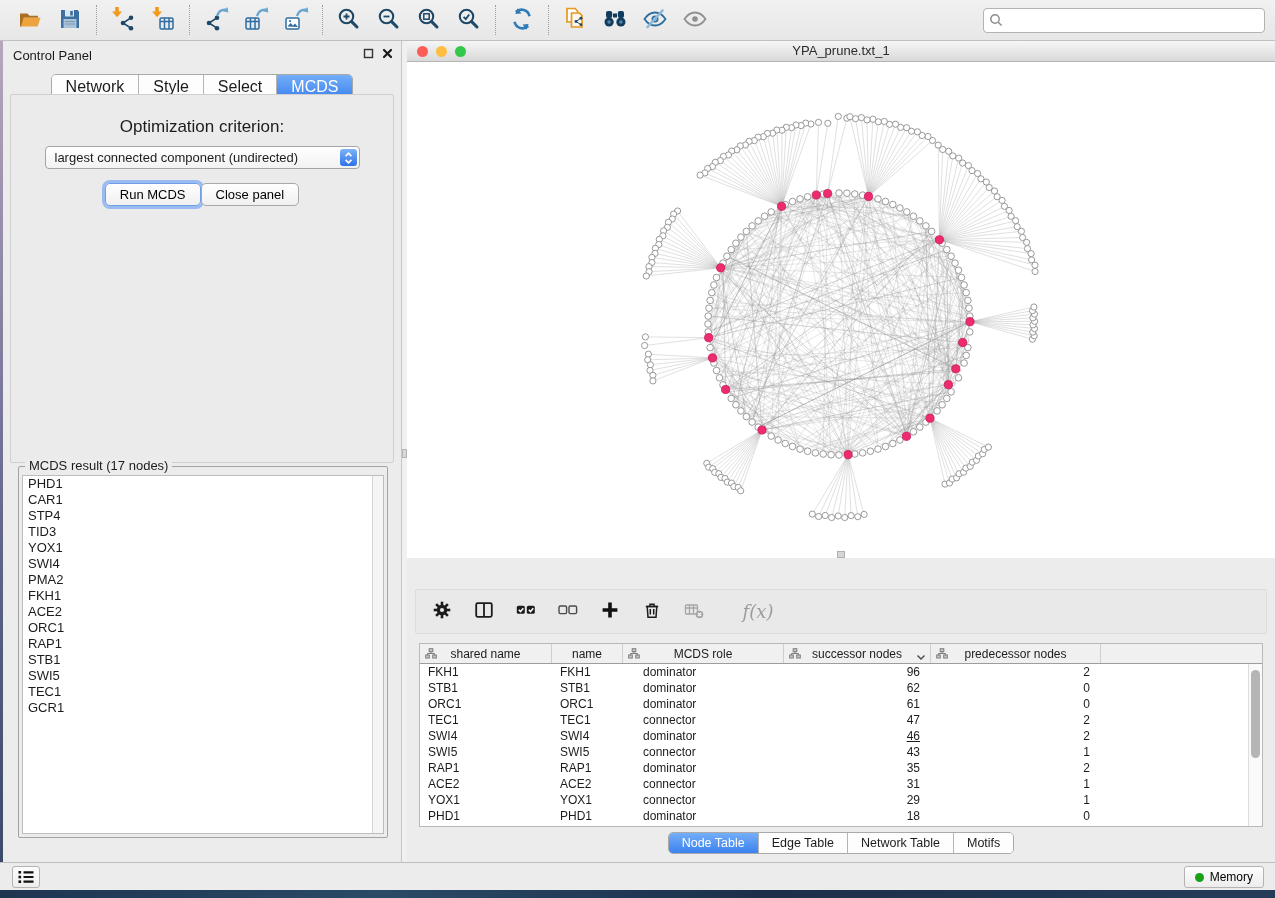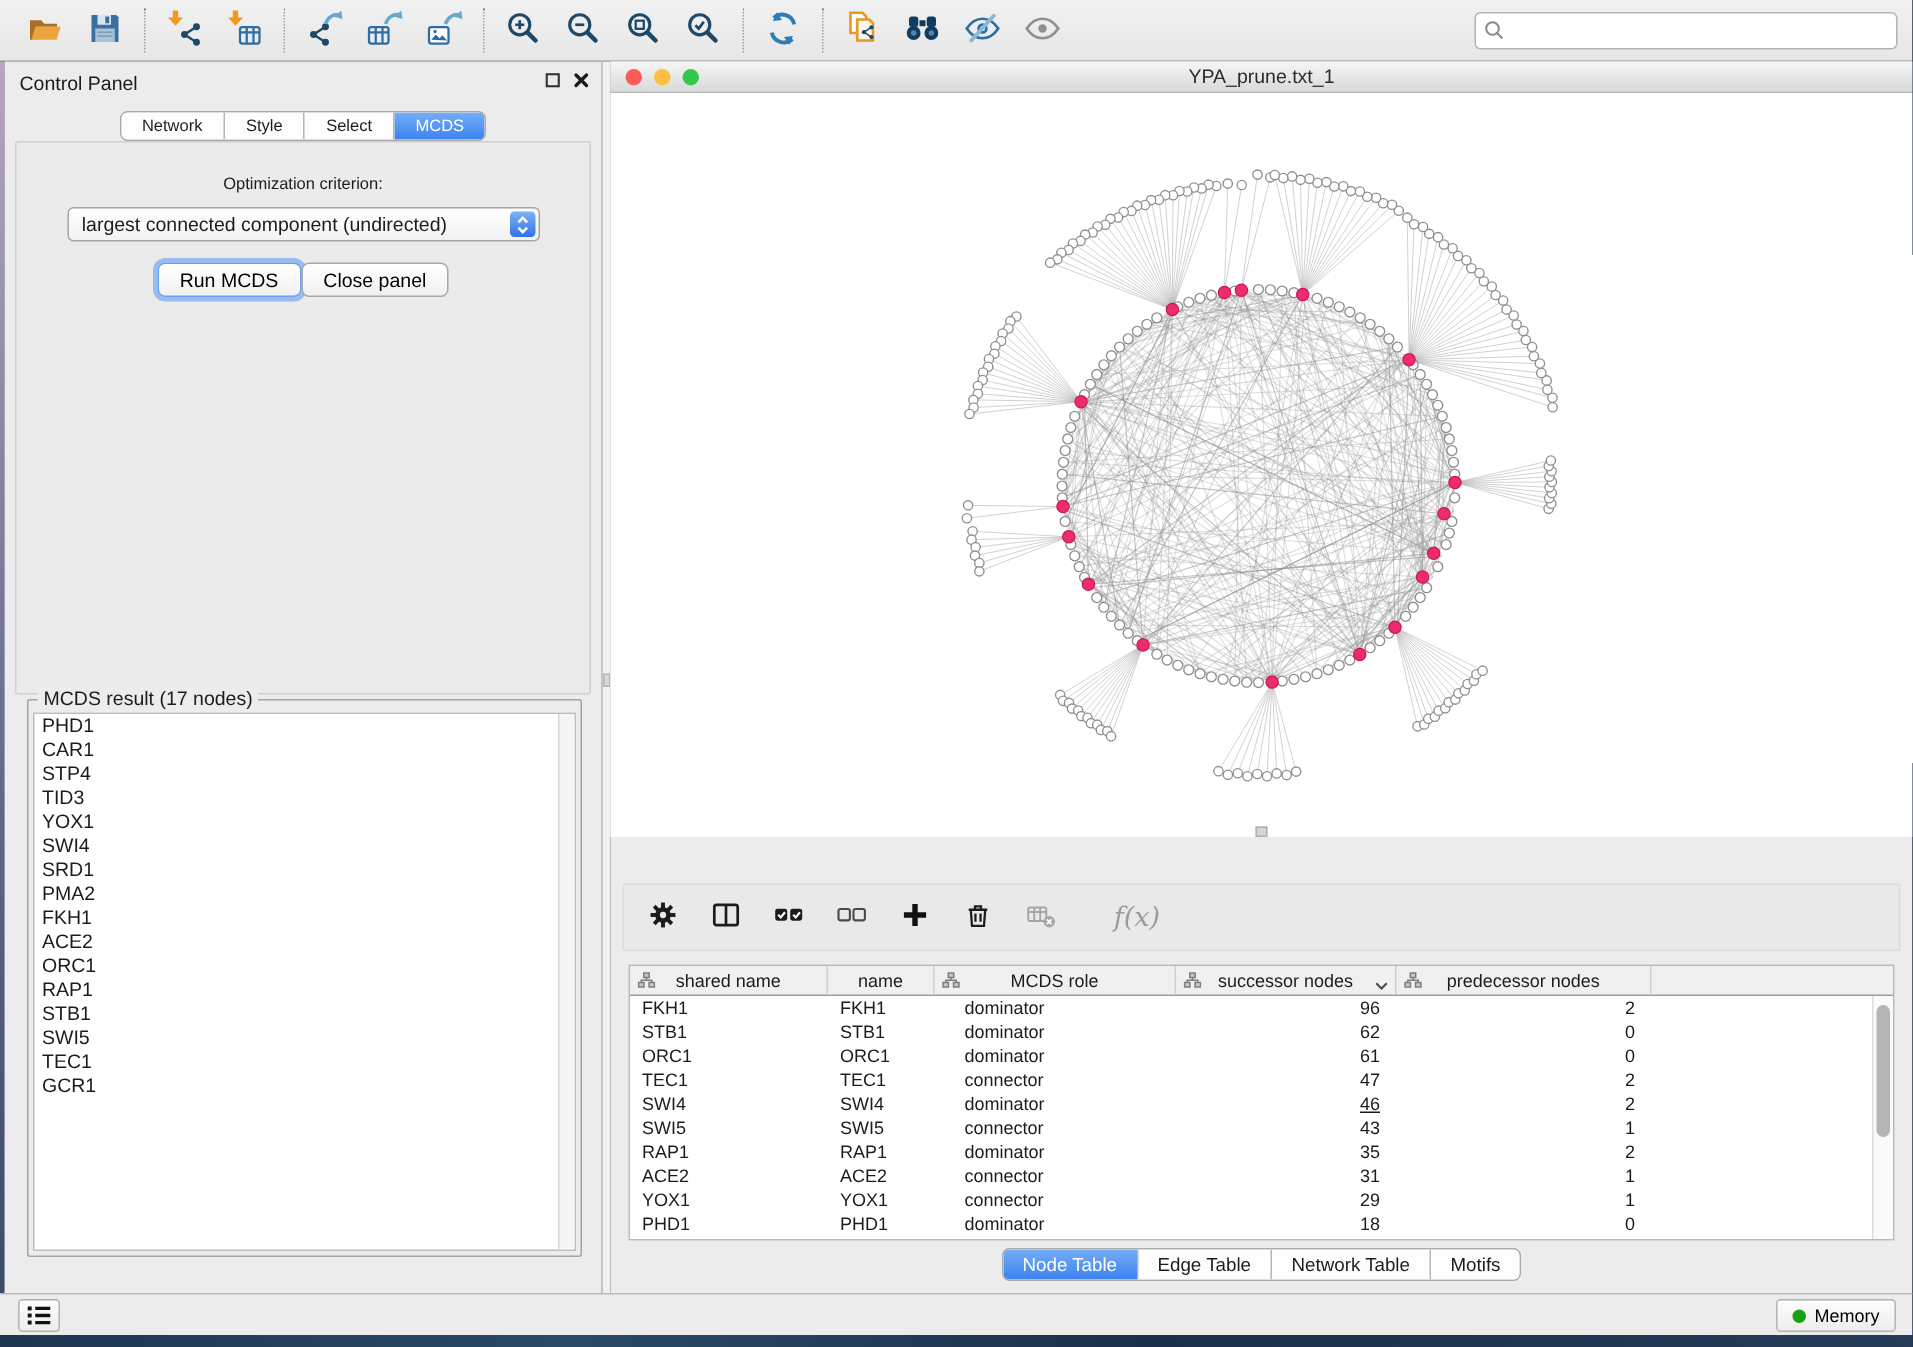--- a/index.html
+++ b/index.html
@@ -31,28 +31,28 @@
   
   #control-panel { position:absolute; left:3px; top:41px; width:398px; height:821px;
     background:#ececec; }
   .panel-head { position:relative; height:26px; }
   .panel-title { position:absolute; left:10px; top:7px; font-size:13px; color:#1a1a1a; }
   .panel-head .win-icons { position:absolute; right:8px; top:7px; display:flex; gap:8px; }
   .win-icons span { display:inline-flex; }
 
   #cp-tabs { position:absolute; left:0; top:33px; width:100%; display:flex; justify-content:center; }
   .segbar { display:inline-flex; border:1px solid #a9a9a9; border-radius:5px; overflow:hidden; background:#fff; }
-  .seg { border:none; background:#fdfdfd; font-size:11px; padding:3px 14px; cursor:default;
+  .seg { border:none; background:#fdfdfd; font-size:16px; padding:3px 14px; cursor:default;
     border-left:1px solid #b5b5b5; color:#1c1c1c; font-family:"Liberation Sans", sans-serif; }
   .seg:first-child { border-left:none; }
   .seg.active { background:linear-gradient(#74aef8,#3c82ef); color:#fff; }
 
   #cp-content { position:absolute; left:7px; top:53px; width:384px; height:369px;
     background:#ebebeb; border:1px solid #cfcfcf; border-radius:2px; }
-  #opt-label { text-align:center; margin-top:22px; font-size:11px; }
+  #opt-label { text-align:center; margin-top:22px; font-size:17px; }
   #criterion-select { position:relative; margin:9px auto 0 auto; width:315px; height:23px;
     background:linear-gradient(#ffffff,#f2f2f2); border:1px solid #a5a5a5; border-radius:4px; }
   #criterion-value { position:absolute; left:9px; top:3px; font-size:13px; white-space:nowrap; }
   #criterion-stepper { position:absolute; right:2px; top:2px; width:17px; height:17px; border-radius:3px;
     background:linear-gradient(#7db3f9,#2f72e8); display:flex; align-items:center; justify-content:center; }
   #cp-buttons { display:flex; justify-content:center; margin-top:14px; }
   .mac-btn { font-size:13px; padding:3px 14px; background:linear-gradient(#ffffff,#f0f0f0);
     border:1px solid #a8a8a8; border-radius:5px; cursor:default; font-family:"Liberation Sans", sans-serif; }
   .mac-btn.focused { box-shadow:0 0 0 3px rgba(87,147,246,.55); border-color:#6f9fe8; }
 
@@ -366,21 +366,20 @@
     <div id="mcds-fieldset">
       <span id="mcds-legend">MCDS result (17 nodes)</span>
       <div id="mcds-list">
         <div id="mcds-items">
             <div class="mcds-item">PHD1</div>
             <div class="mcds-item">CAR1</div>
             <div class="mcds-item">STP4</div>
             <div class="mcds-item">TID3</div>
             <div class="mcds-item">YOX1</div>
             <div class="mcds-item">SWI4</div>
-            <div class="mcds-item">SRD1</div>
             <div class="mcds-item">PMA2</div>
             <div class="mcds-item">FKH1</div>
             <div class="mcds-item">ACE2</div>
             <div class="mcds-item">ORC1</div>
             <div class="mcds-item">RAP1</div>
             <div class="mcds-item">STB1</div>
             <div class="mcds-item">SWI5</div>
             <div class="mcds-item">TEC1</div>
             <div class="mcds-item">GCR1</div>
           </div>

